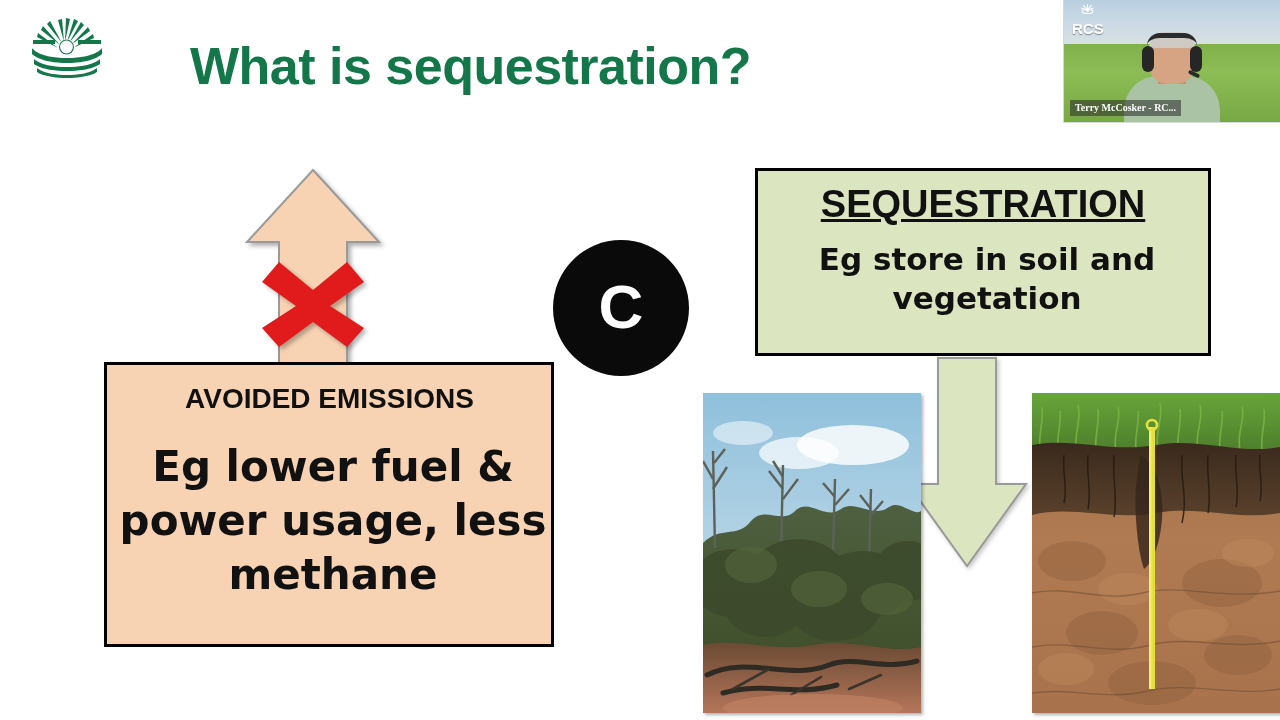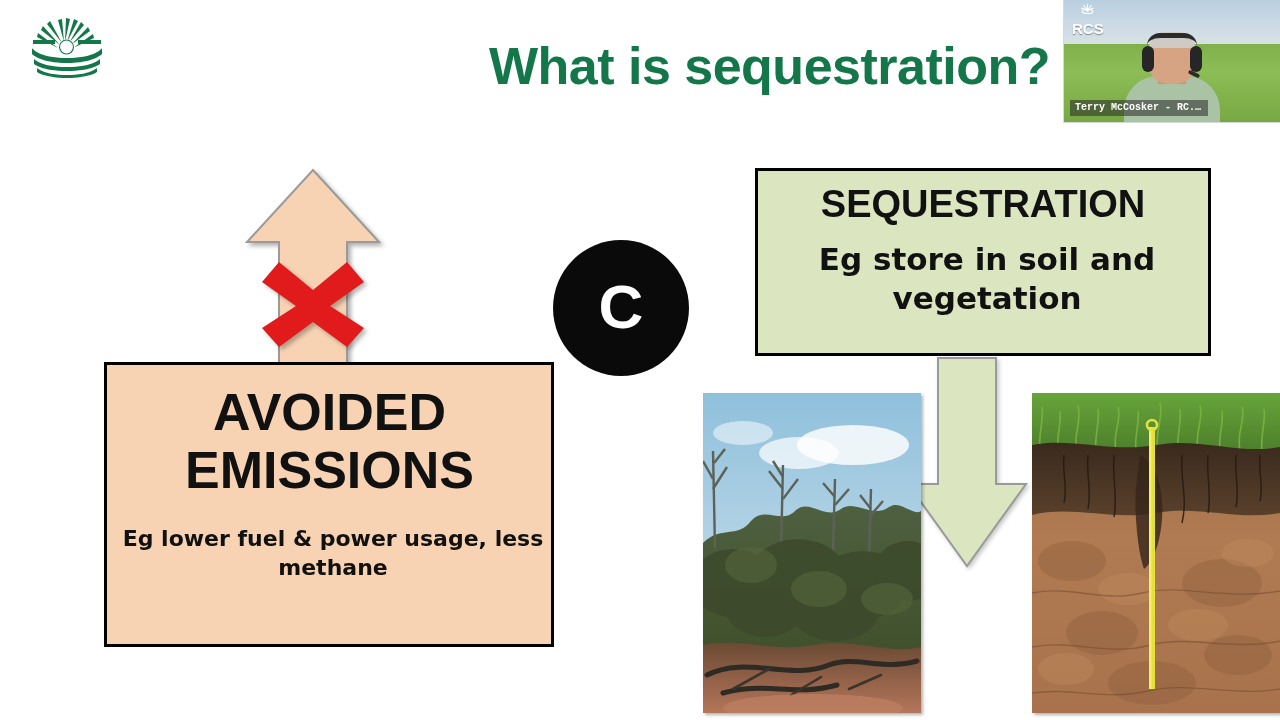--- a/index.html
+++ b/index.html
@@ -24,21 +24,21 @@
     width: 78px;
     height: 62px;
   }
 
   
   #slide-title {
     position: absolute;
     left: 190px;
     top: 36px;
     width: 860px;
-    text-align: right;
+    text-align: left;
     font-family: "Liberation Sans", sans-serif;
     font-weight: bold;
     font-size: 52px;
     letter-spacing: -0.5px;
     color: #13774a;
     white-space: nowrap;
   }
 
   
   #video-tile {
@@ -121,21 +121,21 @@
     text-shadow: 0 1px 1px rgba(0,0,0,0.4);
   }
   #video-name {
     position: absolute;
     left: 6px;
     bottom: 6px;
     max-width: 128px;
     padding: 2px 5px 3px 5px;
     background: rgba(40,40,40,0.55);
     color: #ffffff;
-    font-family: Liberation Mono, monospace;
+    font-family: Liberation Serif, serif;
     font-size: 10px;
     font-weight: bold;
     white-space: nowrap;
     overflow: hidden;
     text-overflow: ellipsis;
   }
 
   
   #arrow-up-wrap {
     position: absolute;
@@ -200,30 +200,30 @@
     height: 188px;
     background: #dbe5bf;
     padding-top: 12px;
   }
   .box-heading {
     font-family: "Liberation Sans", sans-serif;
     font-weight: bold;
     color: #111111;
     line-height: 1.12;
   }
-  #avoided-heading { font-size: 52px; margin: 0 0 26px 1px; }
-  #seq-heading { font-size: 38px; margin: 0 0 14px 0; }
+  #avoided-heading { font-size: 28px; margin: 0 0 26px 1px; }
+  #seq-heading { font-size: 38px; margin: 0 0 14px 0; text-decoration: underline; }
   .box-body {
     font-family: "DejaVu Sans", sans-serif;
     font-weight: bold;
     color: #111111;
     line-height: 1.28;
     margin-left: 8px;
   }
-  #avoided-body { font-size: 22px; padding: 0 1px; }
+  #avoided-body { font-size: 42px; padding: 0 1px; }
   #seq-body { font-size: 31px; padding: 0 22px; }
 
   
   #arrow-down-wrap {
     position: absolute;
     left: 906px;
     top: 356px;
     width: 122px;
     height: 212px;
   }

